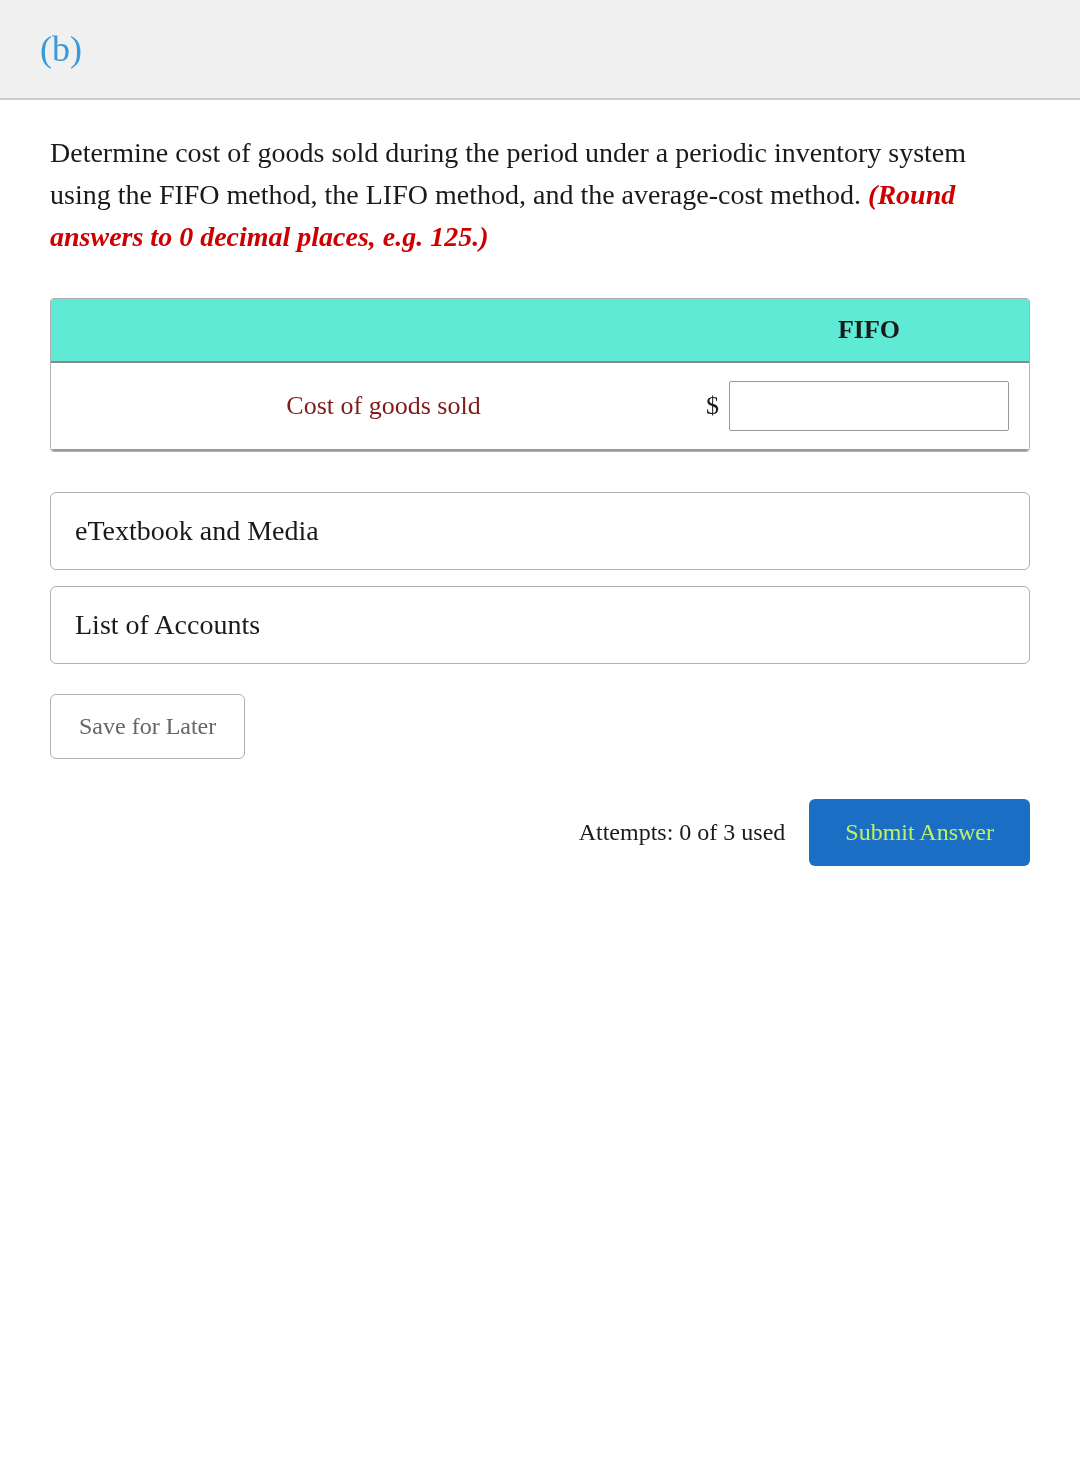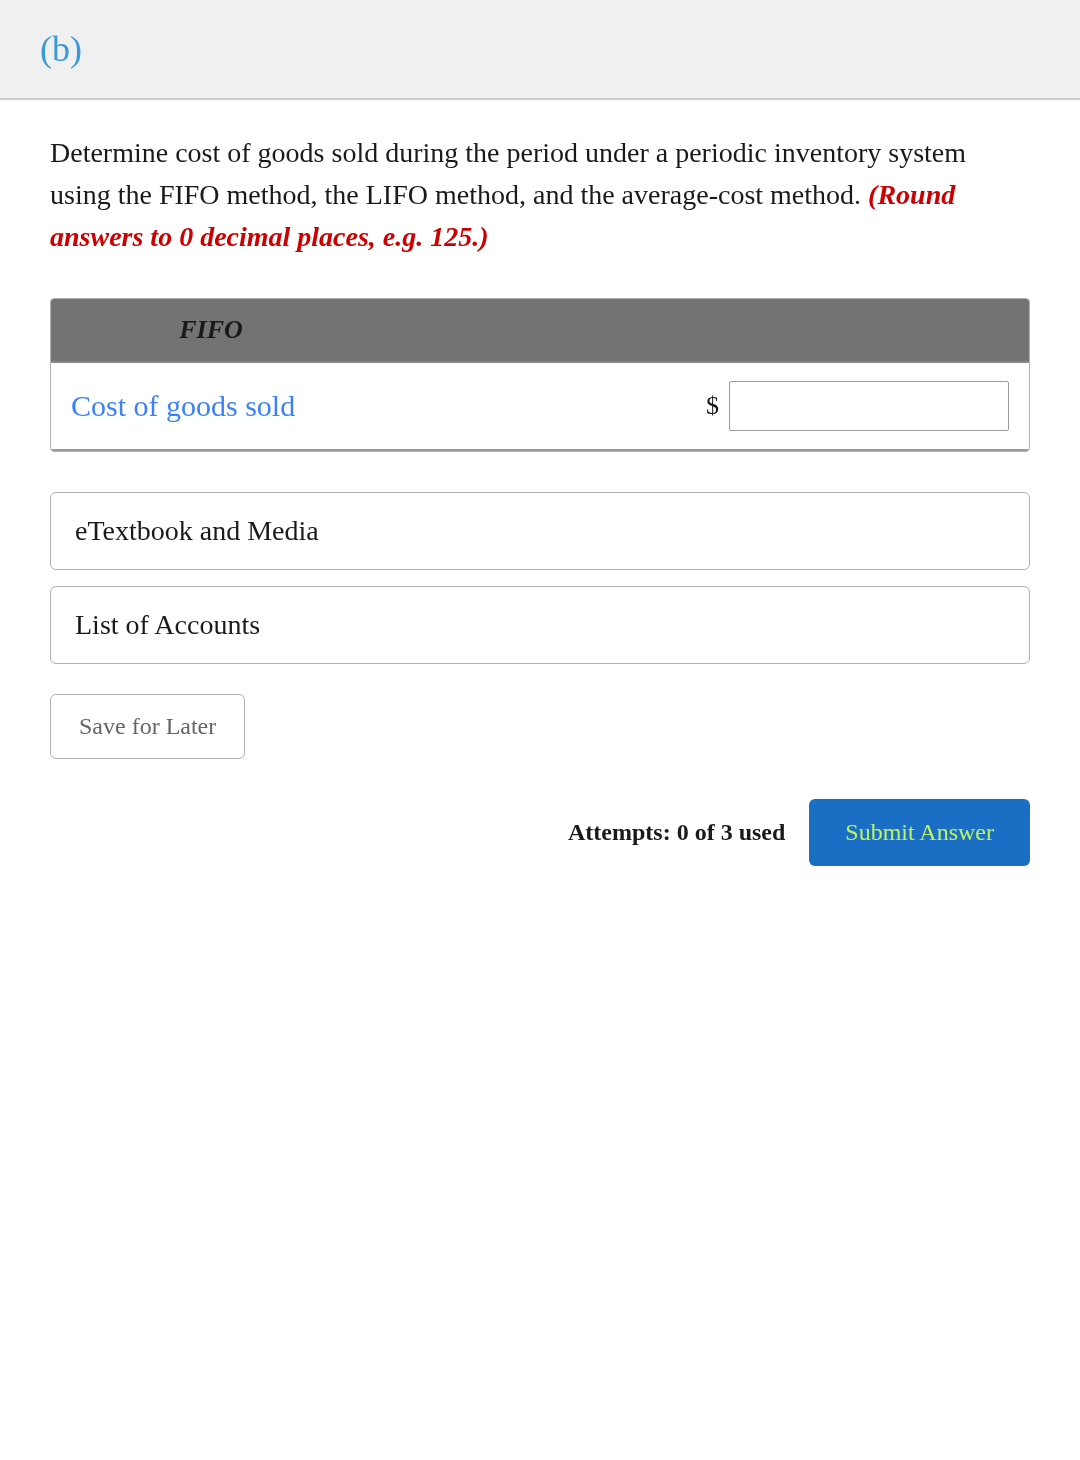--- a/index.html
+++ b/index.html
@@ -61,48 +61,48 @@
     }
 
     .table-container {
       border: 1px solid #b0b0b0;
       border-radius: 4px;
       margin-bottom: 40px;
       overflow: hidden;
     }
 
     .table-header-row {
-      background-color: #737373;
-      display: flex;
-      justify-content: flex-start;
+      background-color: #5eead4;
+      display: flex;
+      justify-content: flex-end;
       padding: 16px 20px;
       border-bottom: 2px solid #888;
-      font-style: italic;
     }
 
     .table-header-cell {
       font-size: 26px;
       font-weight: bold;
       color: #1a1a1a;
       min-width: 280px;
       text-align: center;
     }
 
     .table-data-row {
       display: flex;
       align-items: center;
       padding: 18px 20px;
       border-bottom: 2px solid #999;
       background-color: #ffffff;
     }
 
     .row-label {
-      font-size: 30px;
-      color: #3b82f6;
+      font-size: 26px;
+      color: #7f1d1d;
       flex: 1;
+      text-align: center;
     }
 
     .currency-symbol {
       font-size: 26px;
       color: #1a1a1a;
       margin-right: 10px;
       margin-left: 10px;
     }
 
     .input-field {
@@ -154,21 +154,21 @@
     .bottom-row {
       display: flex;
       align-items: center;
       justify-content: flex-end;
       gap: 24px;
       margin-top: 10px;
     }
 
     .attempts-text {
       font-size: 24px;
-      font-weight: bold;
+      font-weight: normal;
       color: #1a1a1a;
     }
 
     .submit-button {
       background-color: #1a6fc4;
       color: #bef264;
       border: none;
       border-radius: 6px;
       padding: 20px 36px;
       font-size: 24px;

